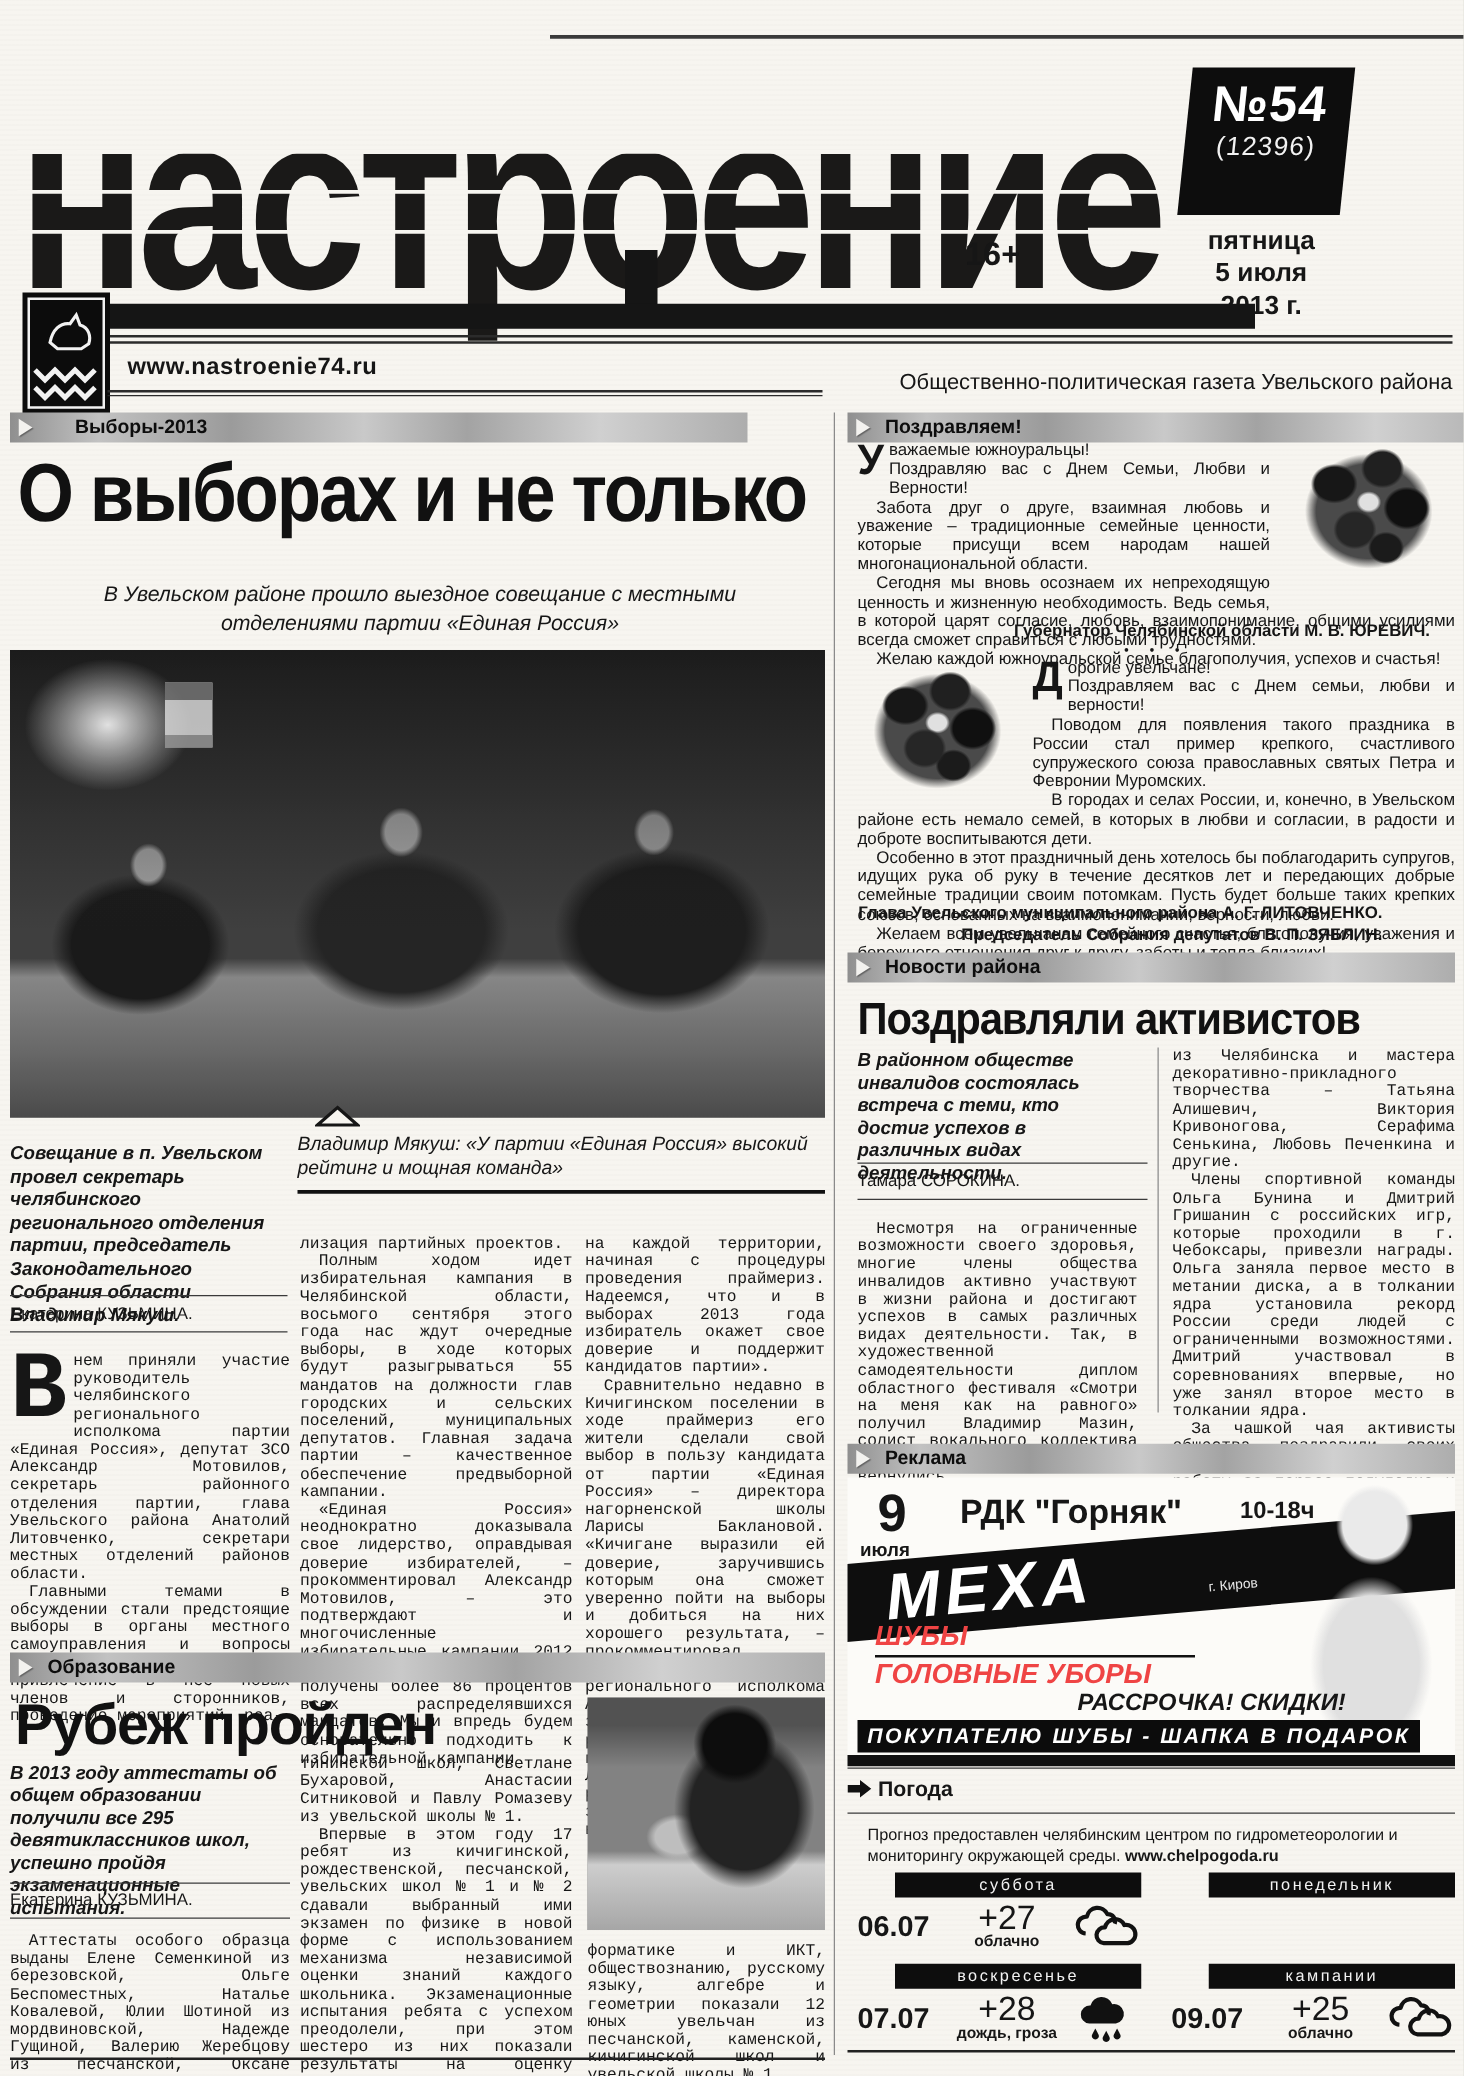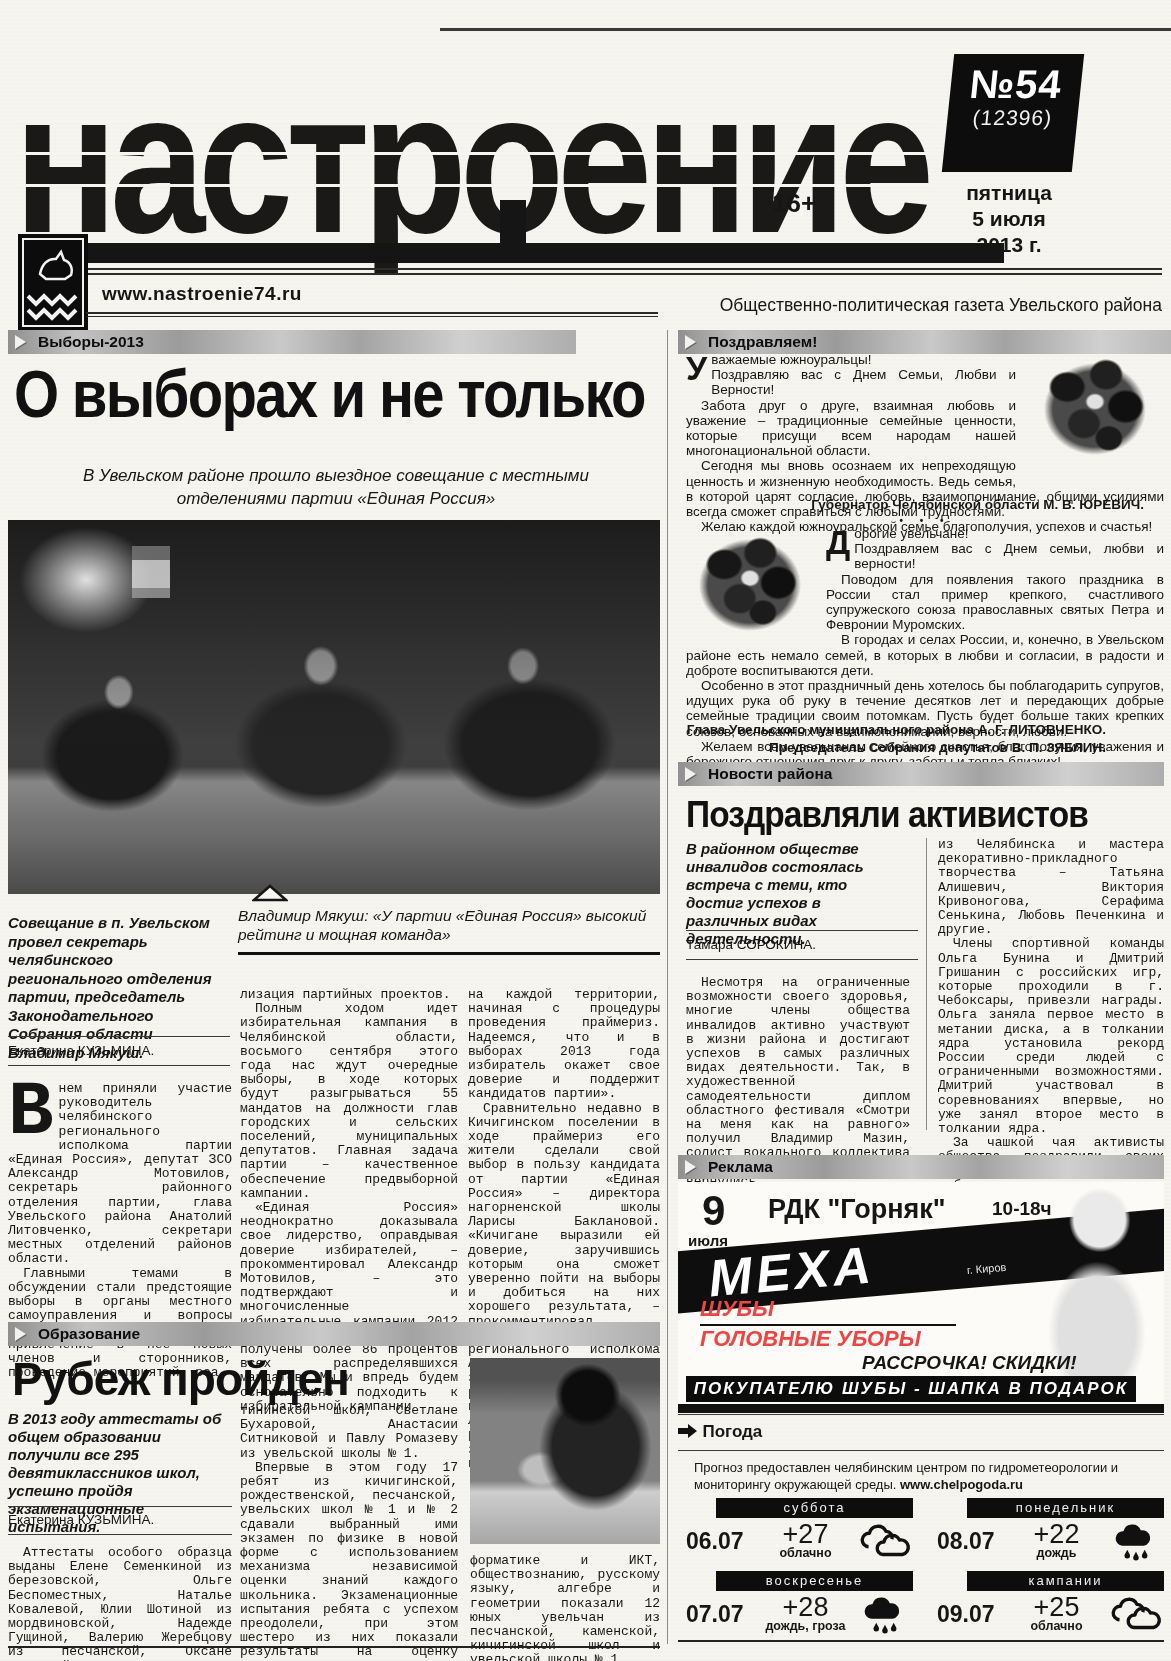--- a/index.html
+++ b/index.html
@@ -155,21 +155,21 @@
       <path d="M10 76 l8 8 8-8 8 8 8-8 8 8 8-8" stroke="#f2f2f2" stroke-width="4" fill="none"></path>
     </svg>
   </div>
 
   <div class="abs website" style="left:102px;top:283px;">www.nastroenie74.ru</div>
   <div class="abs dbl2" style="left:86px;top:312px;width:572px;"></div>
   <div class="abs papersub" style="left:560px;top:295px;width:602px;">Общественно-политическая газета Увельского района</div>
 
   <div class="abs vline" style="left:667px;top:330px;height:1314px;"></div>
 
-  <div class="abs gbar" style="left:8px;top:330px;width:568px;">
+  <div class="abs gbar" style="left:8px;top:330px;width:568px;padding-left:22px;">
     <span class="tri"></span>
     <span class="lbl">Выборы-2013</span>
   </div>
 
   <div class="abs h-elections" style="left:14px;top:356px;">О выборах и не только</div>
   <div class="abs subhead" style="left:30px;top:464px;width:612px;">В Увельском районе прошло выездное совещание с местными отделениями партии «Единая Россия»</div>
 
   <div class="abs photo-meeting" style="left:8px;top:520px;width:652px;height:374px;">
     <div class="wall-emblem"></div>
   </div>
@@ -331,33 +331,20 @@
         </div>
         <svg class="w-icon" viewBox="0 0 60 40">
           <path d="M14 26a7 7 0 0 1 1-14 9 9 0 0 1 17-2 6 6 0 0 1 6 8" fill="none" stroke="#111" stroke-width="3.5" stroke-linejoin="round"></path>
           <path d="M29 34a6.5 6.5 0 0 1 1-13 8.5 8.5 0 0 1 16-2 6 6 0 1 1 3 15z" fill="none" stroke="#111" stroke-width="3.5" stroke-linejoin="round"></path>
         </svg>
       </div>
     </div>
 
     <div>
       <div class="daybar">понедельник</div>
-      <div class="dayrow">
-        <div class="w-date">08.07</div>
-        <div class="w-mid">
-          <div class="w-temp">+22</div>
-          <div class="w-cond">дождь</div>
-        </div>
-        <svg class="w-icon" viewBox="0 0 60 40">
-          <path d="M17 25a7.5 7.5 0 0 1 1-15 9.5 9.5 0 0 1 18-1 7 7 0 1 1 3 16z" fill="#111"></path>
-          <path d="M22 29l2.6 5a2.9 2.9 0 1 1-5.2 0z" fill="#111"></path>
-          <path d="M31 31l2.6 5a2.9 2.9 0 1 1-5.2 0z" fill="#111"></path>
-          <path d="M40 29l2.6 5a2.9 2.9 0 1 1-5.2 0z" fill="#111"></path>
-        </svg>
-      </div>
     </div>
 
     <div>
       <div class="daybar">воскресенье</div>
       <div class="dayrow">
         <div class="w-date">07.07</div>
         <div class="w-mid">
           <div class="w-temp">+28</div>
           <div class="w-cond">дождь, гроза</div>
         </div>

